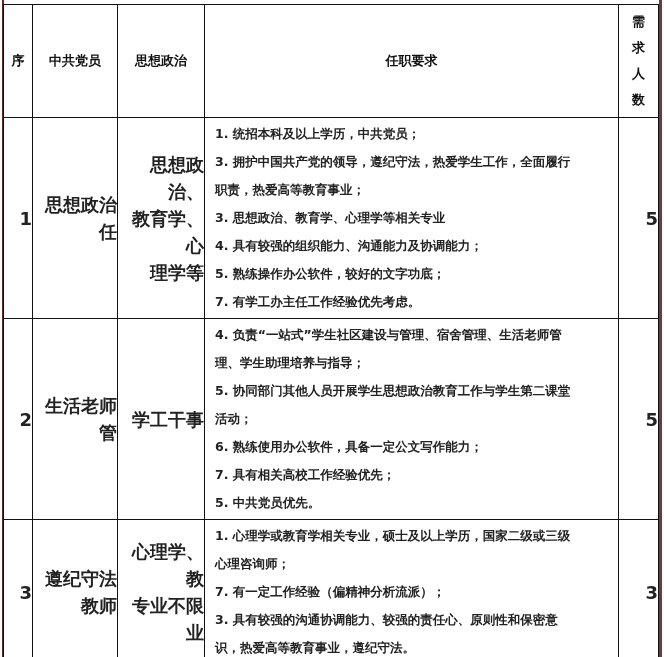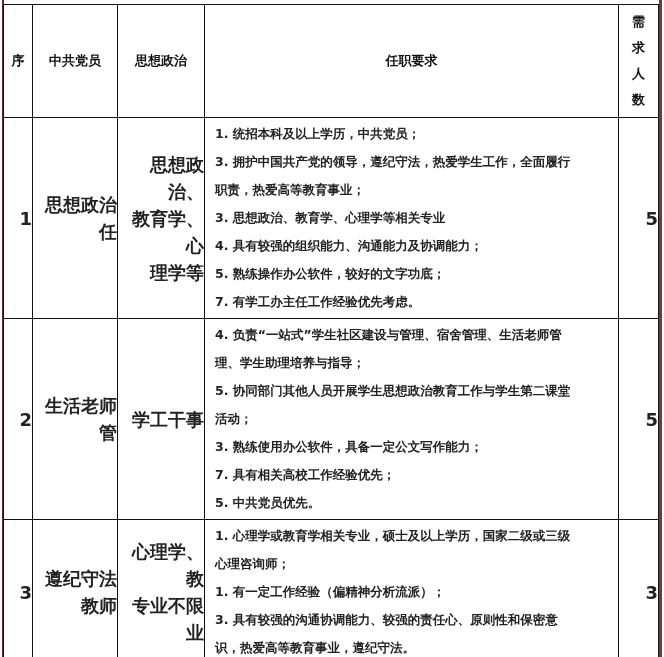--- a/index.html
+++ b/index.html
@@ -74,42 +74,42 @@
       <span class="req-line">生活老师管</span>
     </td>
     <td class="c">
       <span class="req-line">学工干事</span>
     </td>
     <td class="req">
       <span class="req-line">4. 负责“一站式”学生社区建设与管理、宿舍管理、生活老师管</span>
       <span class="req-line">理、学生助理培养与指导；</span>
       <span class="req-line">5. 协同部门其他人员开展学生思想政治教育工作与学生第二课堂</span>
       <span class="req-line">活动；</span>
-      <span class="req-line">3. 熟练使用办公软件，具备一定公文写作能力；</span>
+      <span class="req-line">6. 熟练使用办公软件，具备一定公文写作能力；</span>
       <span class="req-line">7. 具有相关高校工作经验优先；</span>
       <span class="req-line">5. 中共党员优先。</span>
     </td>
     <td class="c">5</td>
   </tr>
 
   <tr style="height:143px">
     <td class="c">3</td>
     <td class="c">
       <span class="req-line">遵纪守法</span>
       <span class="req-line">教师</span>
     </td>
     <td class="c">
       <span class="req-line">心理学、教</span>
       <span class="req-line">专业不限</span>
       <span class="req-line">业</span>
     </td>
     <td class="req">
       <span class="req-line">1. 心理学或教育学相关专业，硕士及以上学历，国家二级或三级</span>
       <span class="req-line">心理咨询师；</span>
-      <span class="req-line">1. 有一定工作经验（偏精神分析流派）；</span>
+      <span class="req-line">7. 有一定工作经验（偏精神分析流派）；</span>
       <span class="req-line">3. 具有较强的沟通协调能力、较强的责任心、原则性和保密意</span>
       <span class="req-line">识，热爱高等教育事业，遵纪守法。</span>
     </td>
     <td class="c">3</td>
   </tr>
 
 </tbody>
   </table>
 
 </body></html>

